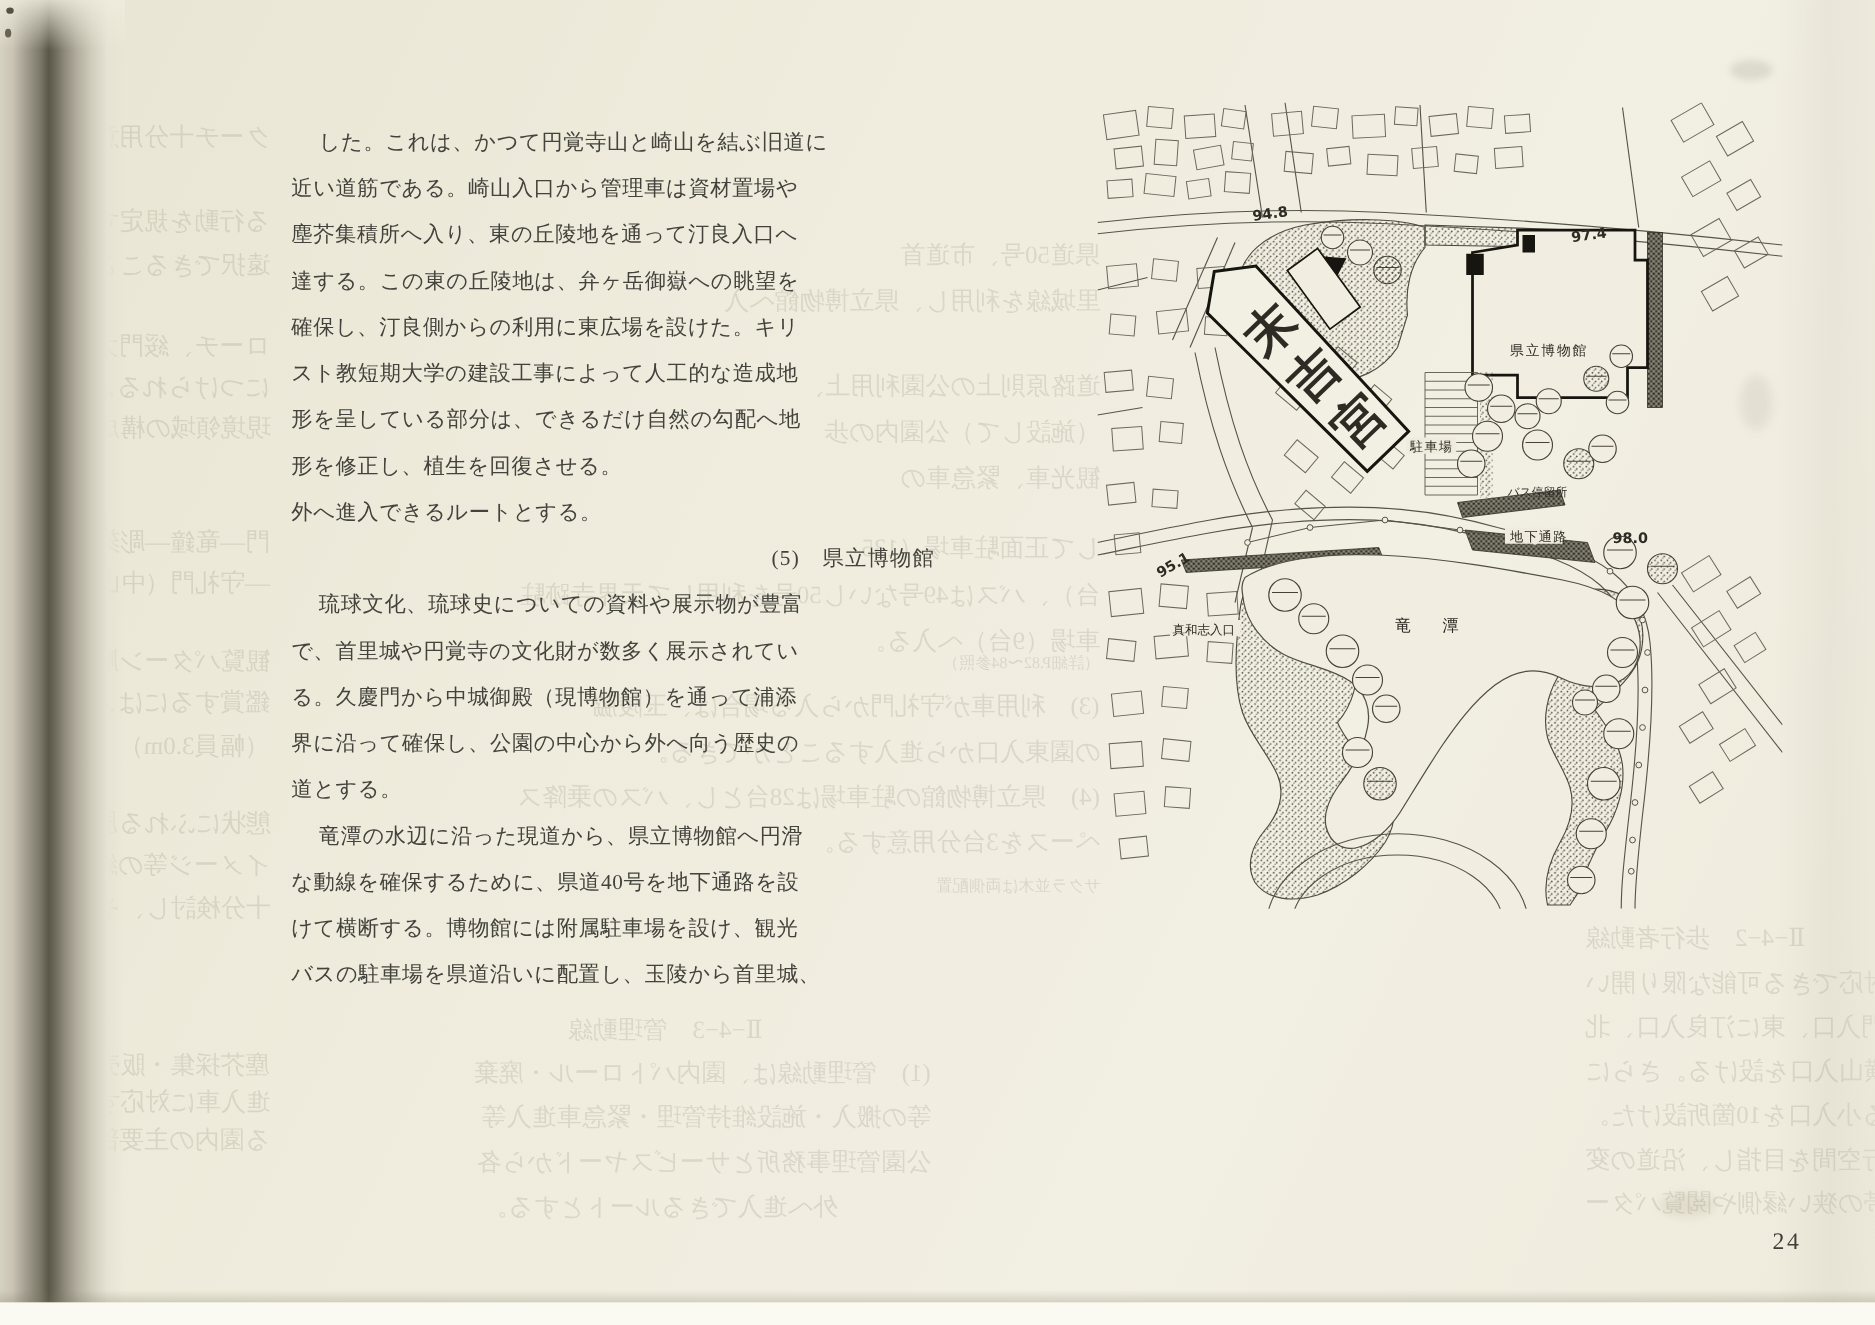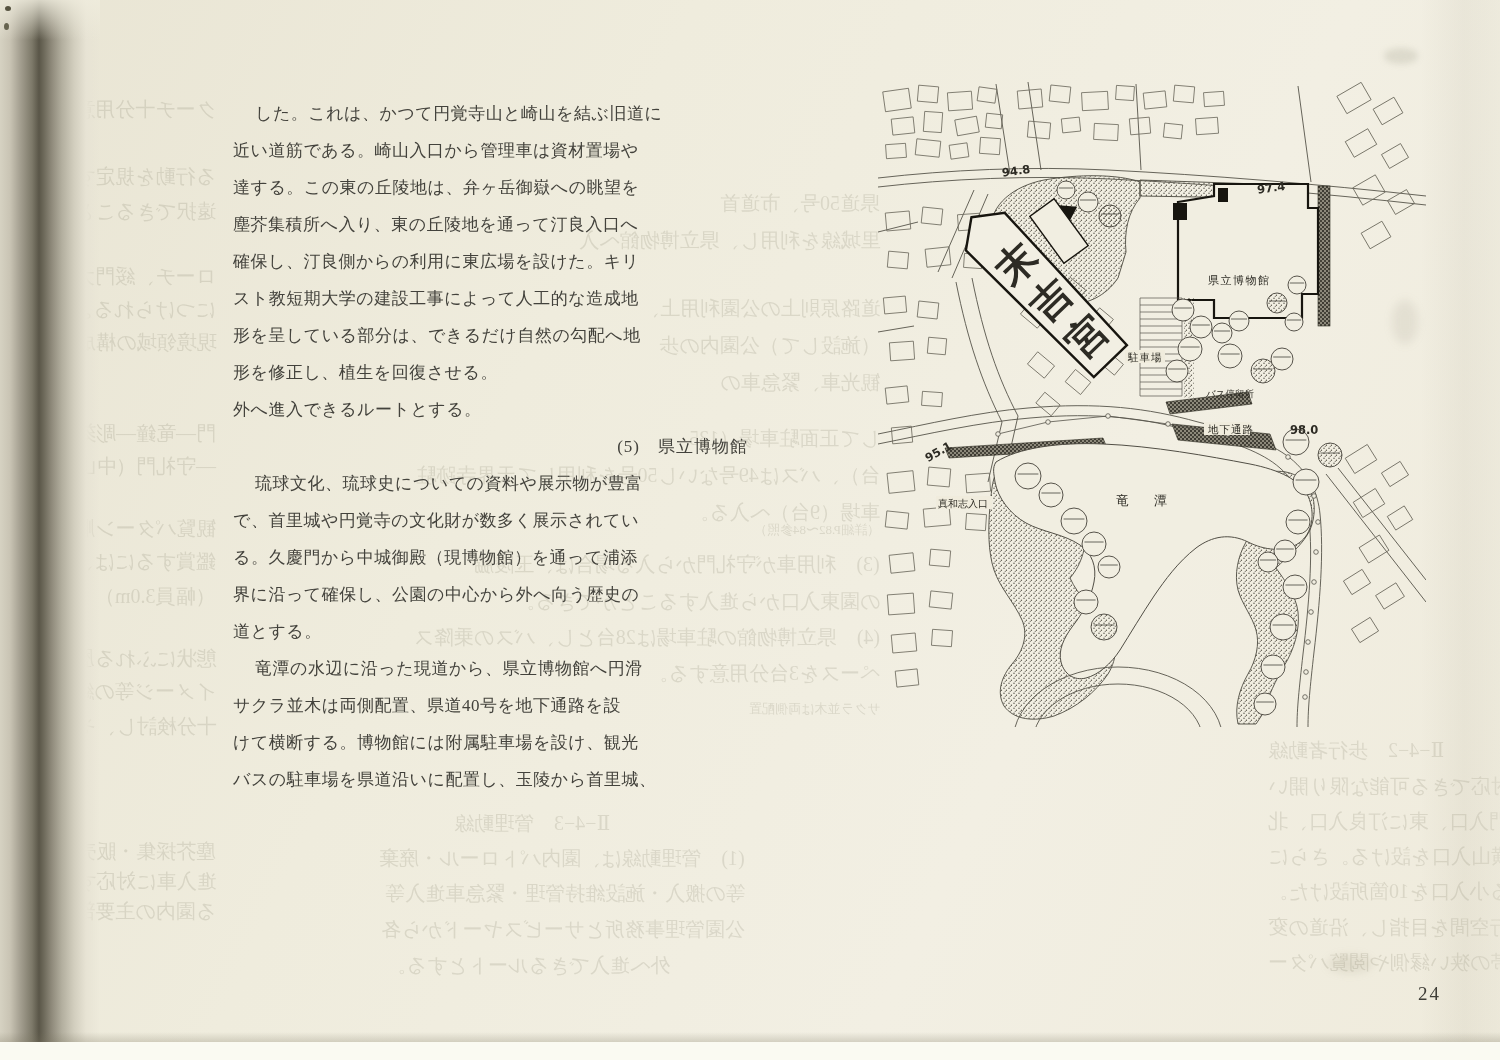--- a/index.html
+++ b/index.html
@@ -366,35 +366,35 @@
       <text x="124" y="93" transform="rotate(-8 137 90)">94.8</text>
       <text x="379" y="110" transform="rotate(-8 392 106)">97.4</text>
       <text x="412" y="352">98.0</text>
       <text x="46" y="375" transform="rotate(-30 58 370)">95.1</text>
     </g>
   </svg>
 
   <div class="body-text" id="body-text">
       <div class="tl ind">した。これは、かつて円覚寺山と崎山を結ぶ旧道に</div>
       <div class="tl">近い道筋である。崎山入口から管理車は資材置場や</div>
+      <div class="tl">塵芥集積所へ入り、東の丘陵地を通って汀良入口へ</div>
       <div class="tl">達する。この東の丘陵地は、弁ヶ岳御嶽への眺望を</div>
-      <div class="tl">塵芥集積所へ入り、東の丘陵地を通って汀良入口へ</div>
       <div class="tl">確保し、汀良側からの利用に東広場を設けた。キリ</div>
       <div class="tl">スト教短期大学の建設工事によって人工的な造成地</div>
       <div class="tl">形を呈している部分は、できるだけ自然の勾配へ地</div>
       <div class="tl">形を修正し、植生を回復させる。</div>
       <div class="tl">外へ進入できるルートとする。</div>
       <div class="tl hd">(5)　県立博物館</div>
       <div class="tl ind">琉球文化、琉球史についての資料や展示物が豊富</div>
       <div class="tl">で、首里城や円覚寺の文化財が数多く展示されてい</div>
       <div class="tl">る。久慶門から中城御殿（現博物館）を通って浦添</div>
       <div class="tl">界に沿って確保し、公園の中心から外へ向う歴史の</div>
       <div class="tl">道とする。</div>
       <div class="tl ind">竜潭の水辺に沿った現道から、県立博物館へ円滑</div>
-      <div class="tl">サクラ並木は両側配置、県道40号を地下通路を設</div>
+      <div class="tl">な動線を確保するために、県道40号を地下通路を設</div>
       <div class="tl">けて横断する。博物館には附属駐車場を設け、観光</div>
       <div class="tl">バスの駐車場を県道沿いに配置し、玉陵から首里城、</div>
     </div>
 
   <div class="pageno">24</div>
 
   <div class="binding"></div>
   <div class="binding-fade-top"></div>
   <div class="right-shade"></div>
   <div class="bottom-shadow"></div>

